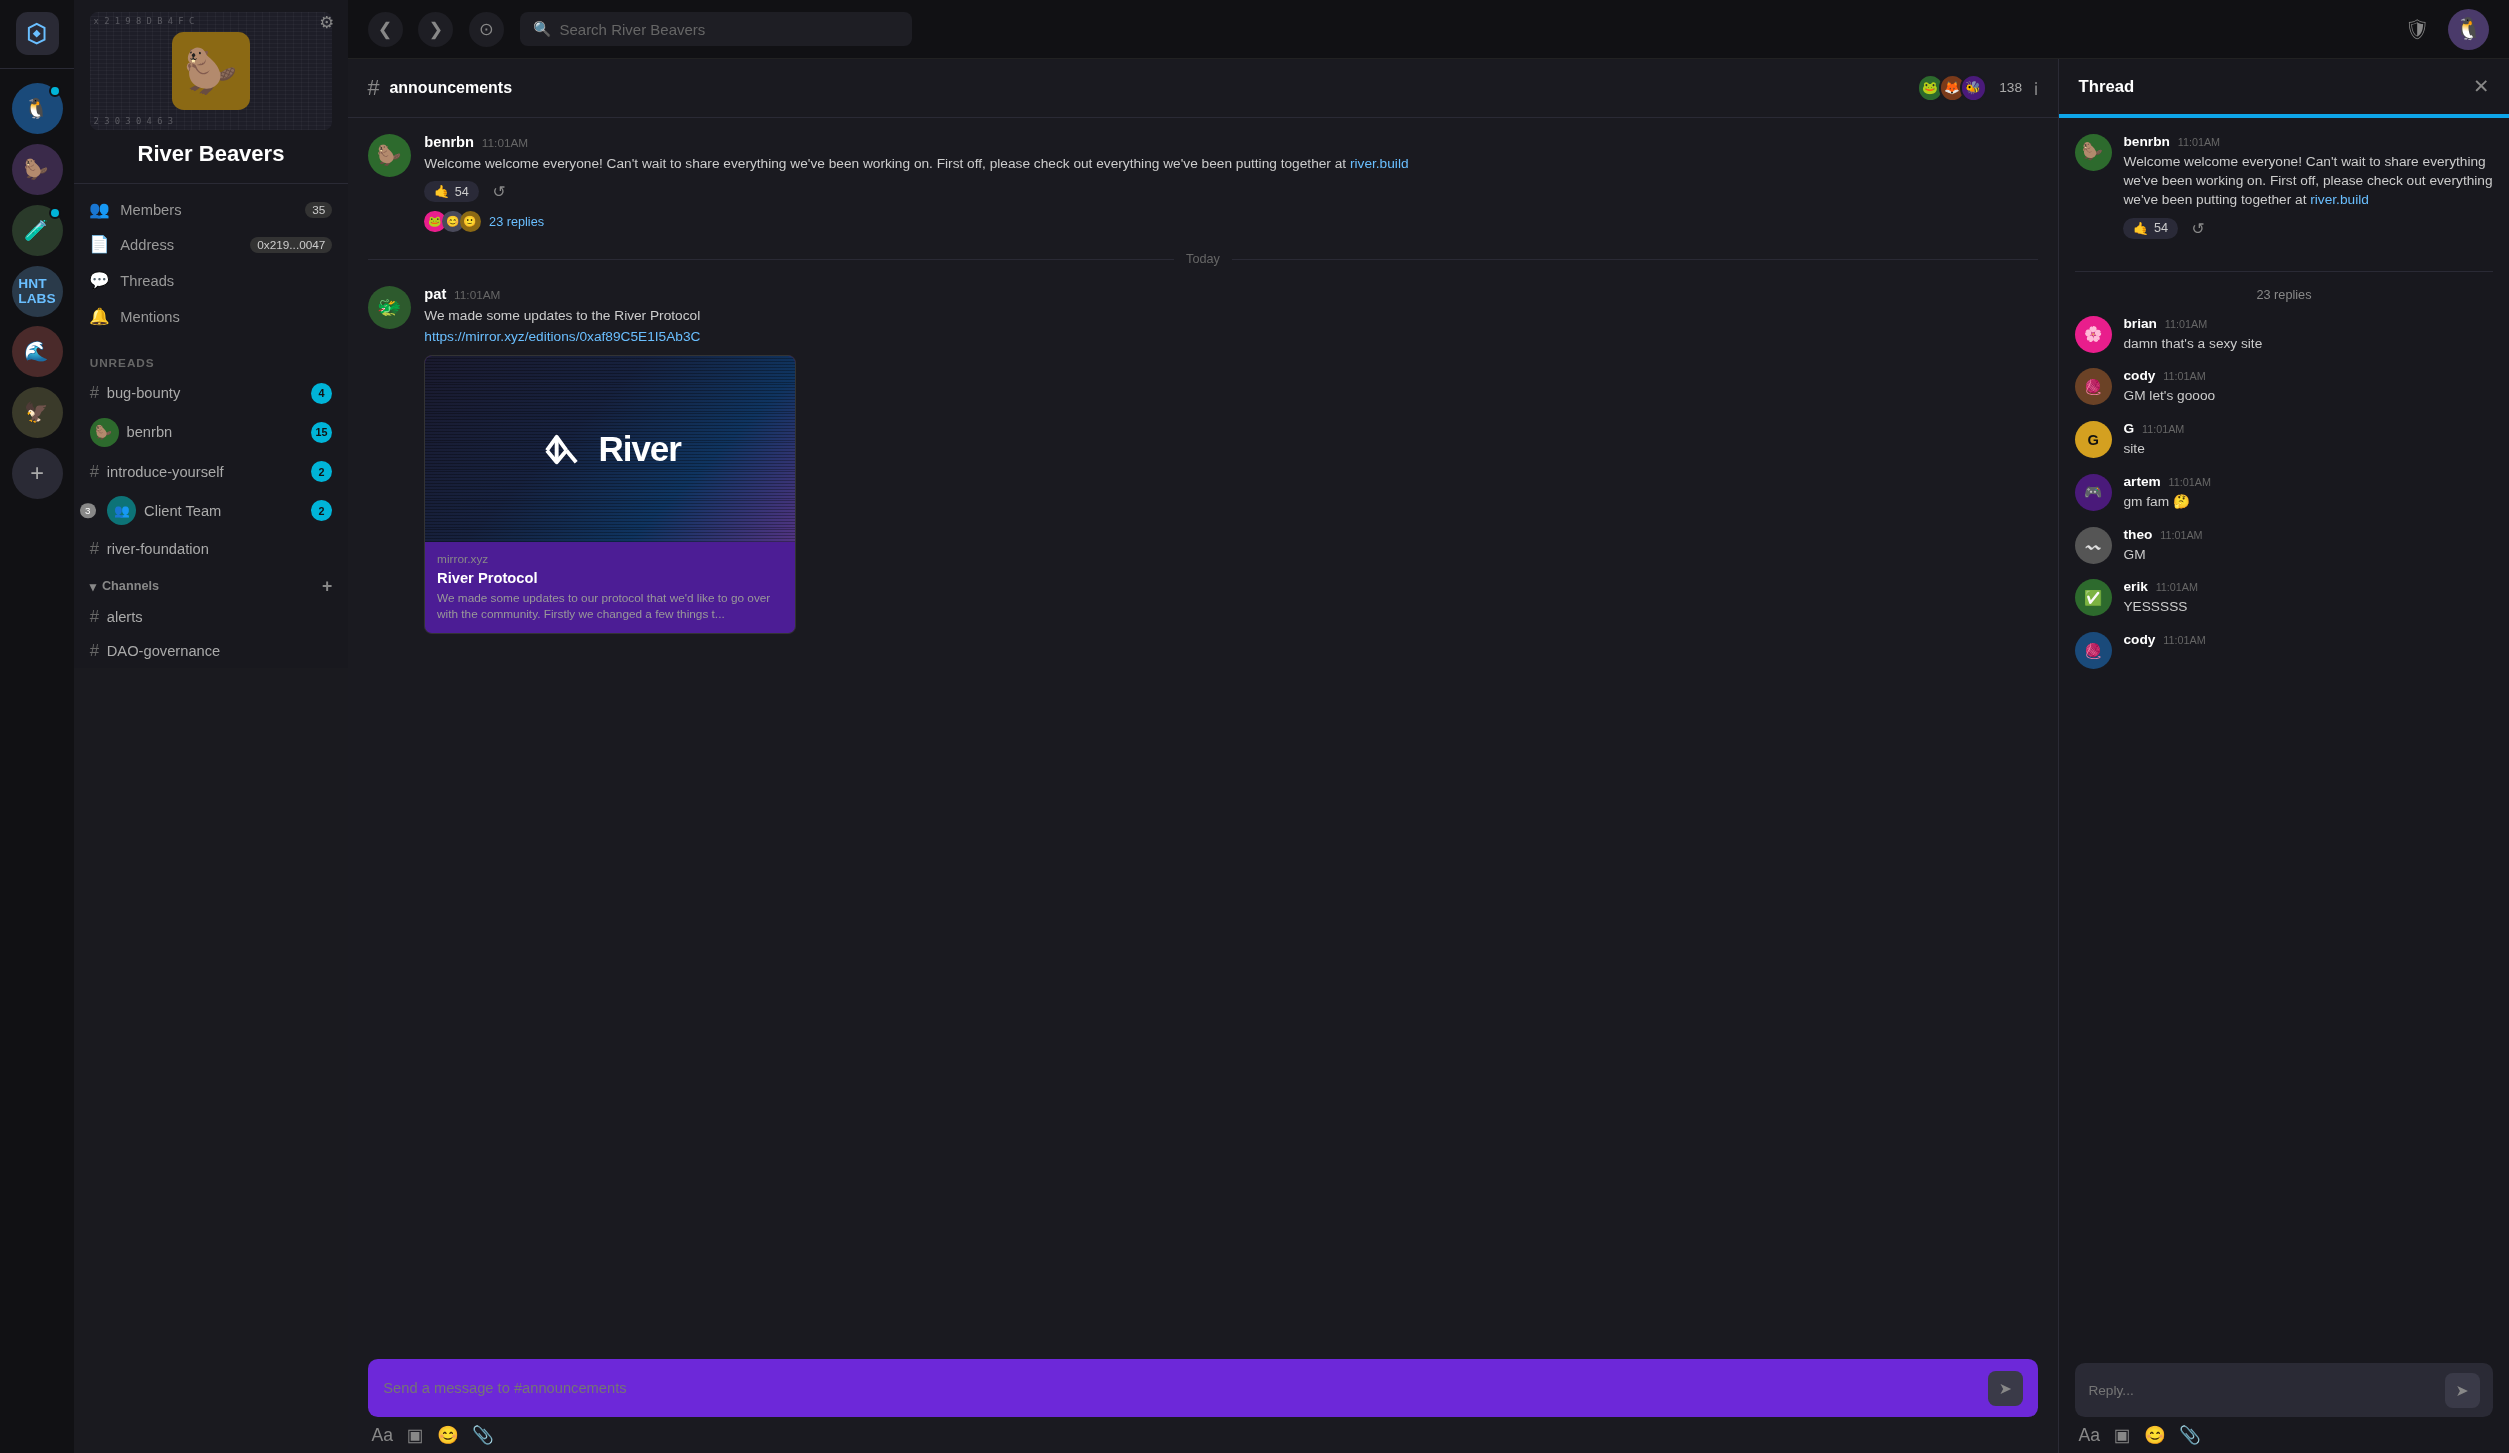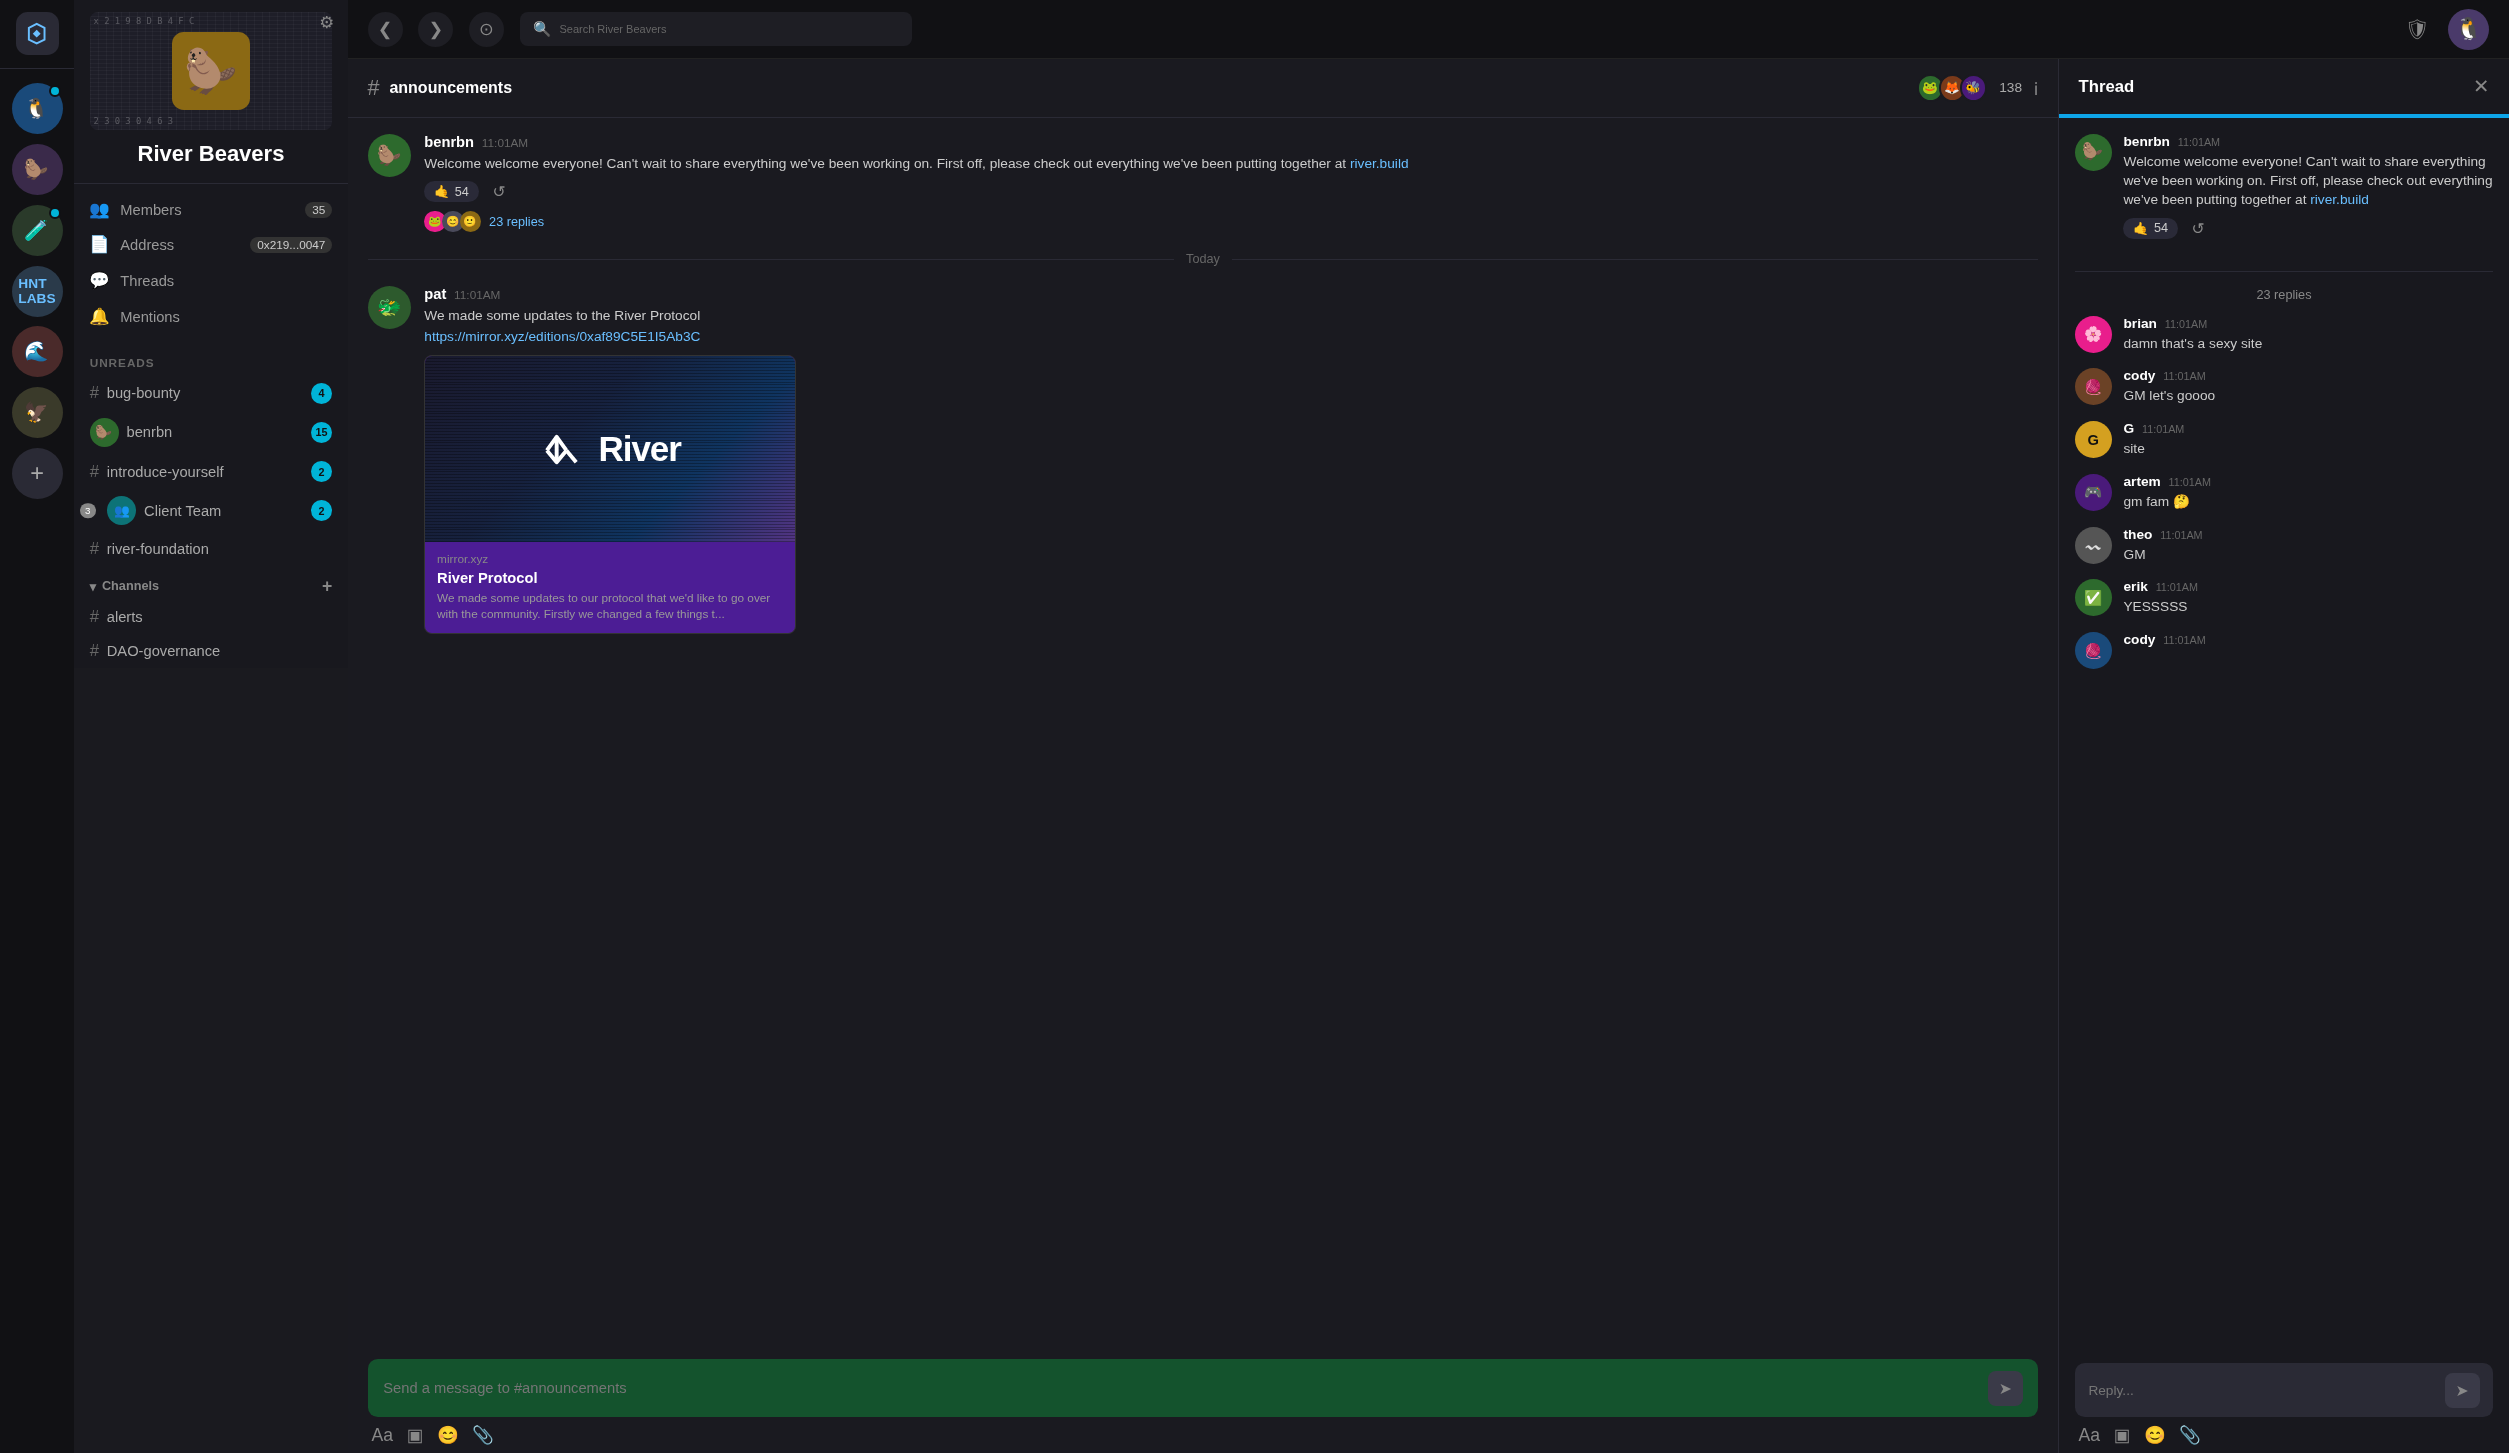--- a/index.html
+++ b/index.html
@@ -473,21 +473,21 @@
     .link-preview-domain { font-size: 11.8px; color: #888; margin-bottom: 3.9px; }
     .link-preview-title { font-size: 14.7px; font-weight: 700; color: #fff; margin-bottom: 3.9px; }
     .link-preview-desc { font-size: 11.8px; color: #999; line-height: 1.4; }
 
     
     .message-input-area {
       padding: 11.8px 19.6px 7.8px;
       background: #1a1a20;
     }
     .message-input-box {
-      background: #14532d;
+      background: #6d28d9;
       border-radius: 9.8px;
       padding: 11.8px 15.7px;
       display: flex;
       align-items: center;
       gap: 9.8px;
       margin-bottom: 7.8px;
     }
     .message-input {
       flex: 1;
       background: transparent;
@@ -775,21 +775,21 @@
   </div>
 
   <div style="display:flex;flex-direction:column;flex:1;overflow:hidden;">
 
     <div class="top-bar">
       <div class="nav-btn">❮</div>
       <div class="nav-btn">❯</div>
       <div class="nav-btn">⊙</div>
       <div class="search-bar">
         <span style="color:#666;">🔍</span>
-        <span style="color:#666;font-size:11px;">Search River Beavers</span>
+        <span style="color:#666;font-size:15px;">Search River Beavers</span>
       </div>
       <div class="top-bar-right">
         <div class="top-icon-btn">🛡</div>
         <div class="user-avatar-top" style="background:#4a3a6a;font-size:21.6px;">🐧</div>
       </div>
     </div>
 
     <div style="display:flex;flex:1;overflow:hidden;">
 
       <div class="content-area">

